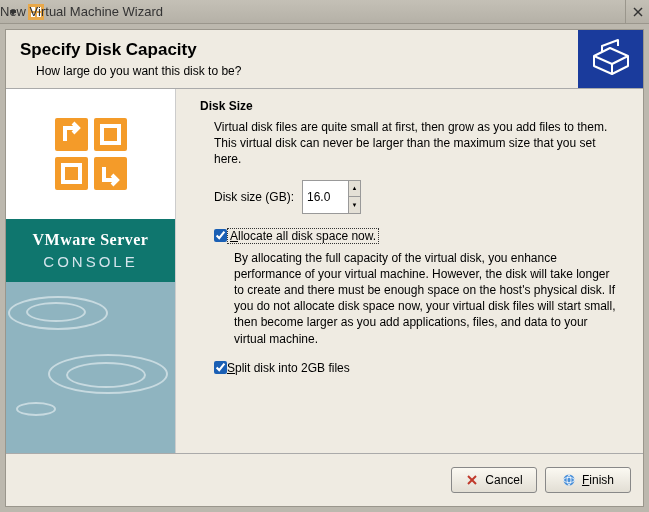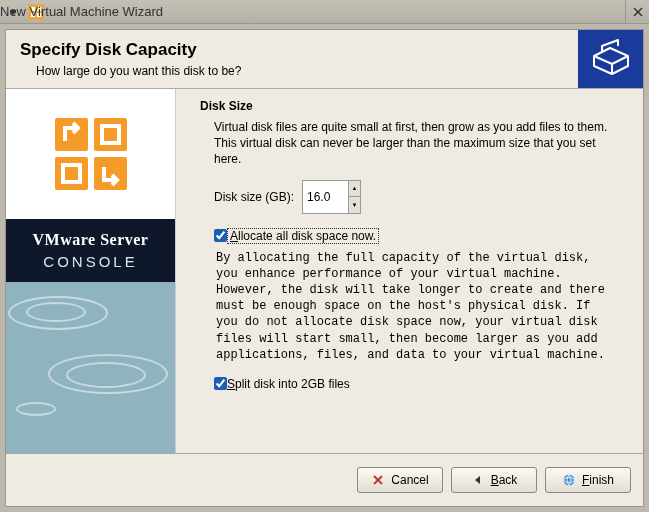--- a/index.html
+++ b/index.html
@@ -22,41 +22,41 @@
 
 .body { flex: 1; display: flex; }
 .sidebar { width: 170px; background: #fff; display: flex; flex-direction: column; border-right: 1px solid #ccc; }
 .logo-area { height: 130px; background: #fff; display: flex; align-items: center; justify-content: center; }
 .logo-squares { position: relative; width: 72px; height: 72px; }
 .sq { position: absolute; width: 33px; height: 33px; background: #f49b29; border-radius: 2px; }
 .sq.tl { top: 0; left: 0; }
 .sq.tr { top: 0; right: 0; }
 .sq.bl { bottom: 0; left: 0; }
 .sq.br { bottom: 0; right: 0; }
-.brand-area { background: #0f172a; color: #fff; padding: 12px 0; text-align: center; }
+.brand-area { background: #0f766e; color: #fff; padding: 12px 0; text-align: center; }
 .brand-title { font-size: 16px; font-weight: bold; font-family: "Georgia", serif; letter-spacing: 0.5px; }
 .brand-sub { font-size: 15px; letter-spacing: 3px; margin-top: 4px; color: #d4e4ec; }
 .water-area { flex: 1; background: #8fb4c0; position: relative; overflow: hidden; }
 .ripple { position: absolute; border: 2px solid rgba(255,255,255,0.5); border-radius: 50%; }
 
 .main { flex: 1; padding: 10px 24px; font-size: 12px; color: #000; }
 .section-title { font-weight: bold; margin-bottom: 6px; }
 .desc { margin-left: 14px; margin-bottom: 12px; line-height: 1.35; }
 .field-row { margin-left: 14px; margin-bottom: 14px; display: flex; align-items: center; gap: 8px; }
 .field-label { }
 .spinner { display: inline-flex; border: 1px solid #999; background: #fff; height: 34px; }
 .spinner input { border: none; width: 45px; padding: 2px 4px; font-size: 12px; outline: none; }
 .spin-btns { display: flex; flex-direction: column; width: 12px; border-left: 1px solid #999; }
 .spin-btn { flex: 1; display: flex; align-items: center; justify-content: center; font-size: 6px; background: #e4e0d6; cursor: pointer; line-height: 1; }
 .spin-btn:first-child { border-bottom: 1px solid #999; }
 .check-row { margin-left: 14px; margin-bottom: 6px; display: flex; align-items: center; }
 .check-row input { accent-color: #1a5fb4; width: 13px; height: 13px; }
 .check-row label .ul { text-decoration: underline; }
 .allocate-label { border: 1px dotted #333; padding: 0 2px; }
-.indent-desc { margin-left: 16px; margin-bottom: 14px; line-height: 1.35; font-family: Liberation Mono, monospace; }
+.indent-desc { margin-left: 34px; margin-bottom: 14px; line-height: 1.35; }
 
 .footer { height: 53px; display: flex; align-items: center; justify-content: flex-end; gap: 8px; padding: 0 12px; border-top: 1px solid #aaa; background: #efebe2; }
 .btn { height: 26px; min-width: 86px; border: 1px solid #888; background: linear-gradient(to bottom, #fbf9f2, #e2ded4); border-radius: 3px; display: inline-flex; align-items: center; justify-content: center; gap: 6px; padding: 0 10px; font-size: 12px; cursor: pointer; }
 .btn .ul { text-decoration: underline; }
 .btn svg { width: 14px; height: 14px; }
 </style>
 </head>
 <body>
 
 <div class="window">
@@ -159,26 +159,20 @@
     <div class="footer">
       <button class="btn">
         <svg viewBox="0 0 14 14">
             <line x1="3" y1="3" x2="11" y2="11" stroke="#c0392b" stroke-width="2"></line>
             <line x1="11" y1="3" x2="3" y2="11" stroke="#c0392b" stroke-width="2"></line>
           </svg>
         <span>Cancel</span>
       </button>
       <button class="btn">
         <svg viewBox="0 0 14 14">
-            <path d="M9 3 L4 7 L9 11 Z" fill="#333"></path>
-          </svg>
-        <span><span class="ul">B</span><span>ack</span></span>
-      </button>
-      <button class="btn">
-        <svg viewBox="0 0 14 14">
             <circle cx="7" cy="7" r="5.5" fill="#4a90d9"></circle>
             <ellipse cx="7" cy="7" rx="5.5" ry="2.5" fill="none" stroke="#fff" stroke-width="0.8"></ellipse>
             <path d="M7 1.5 Q3 7 7 12.5 Q11 7 7 1.5" fill="none" stroke="#fff" stroke-width="0.8"></path>
           </svg>
         <span><span class="ul">F</span><span>inish</span></span>
       </button>
     </div>
   </div>
 </div>
 

